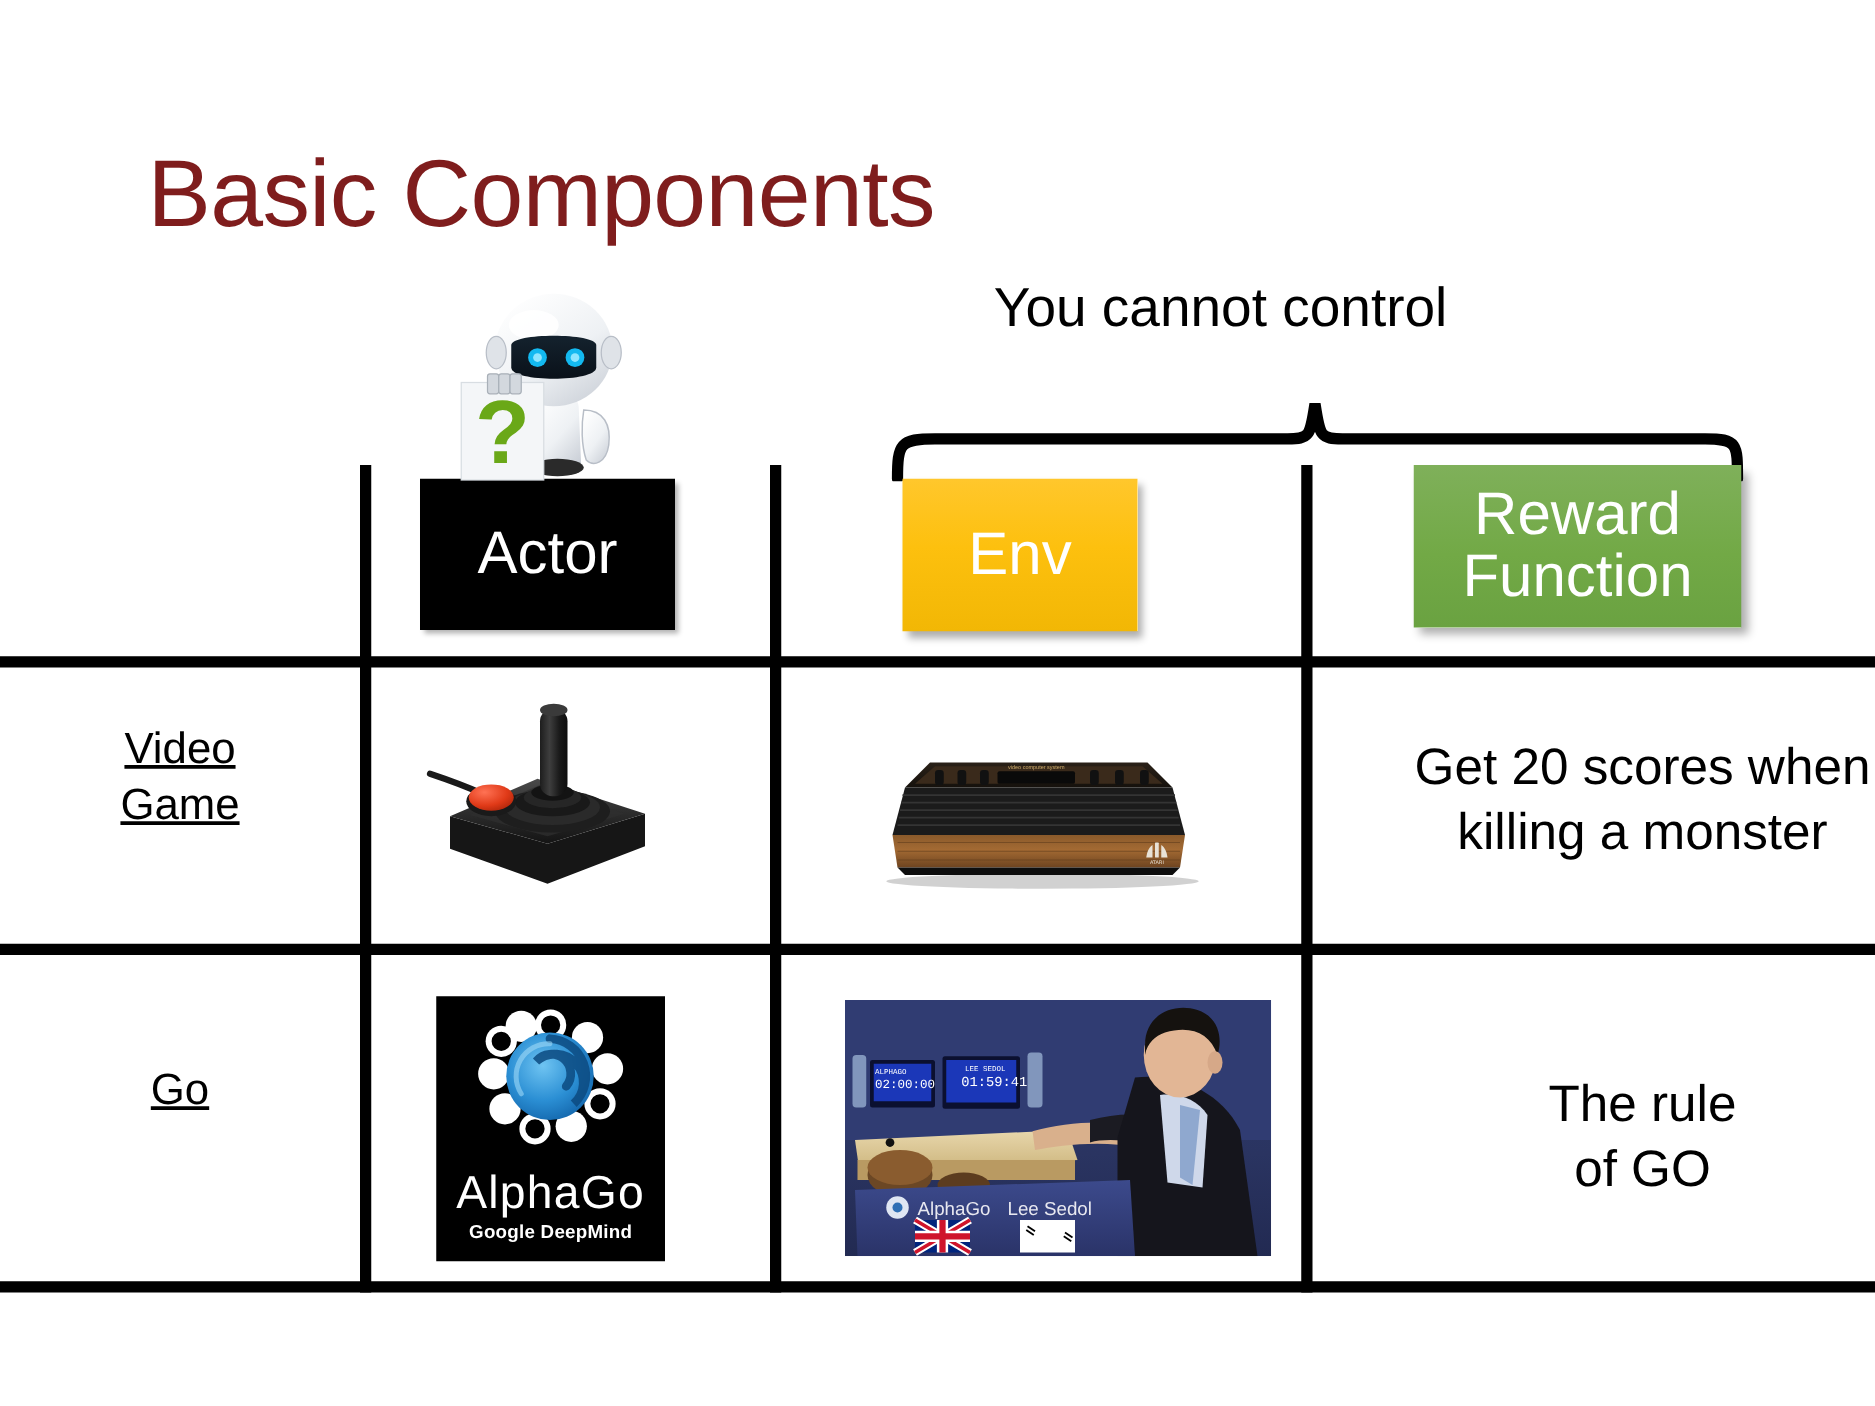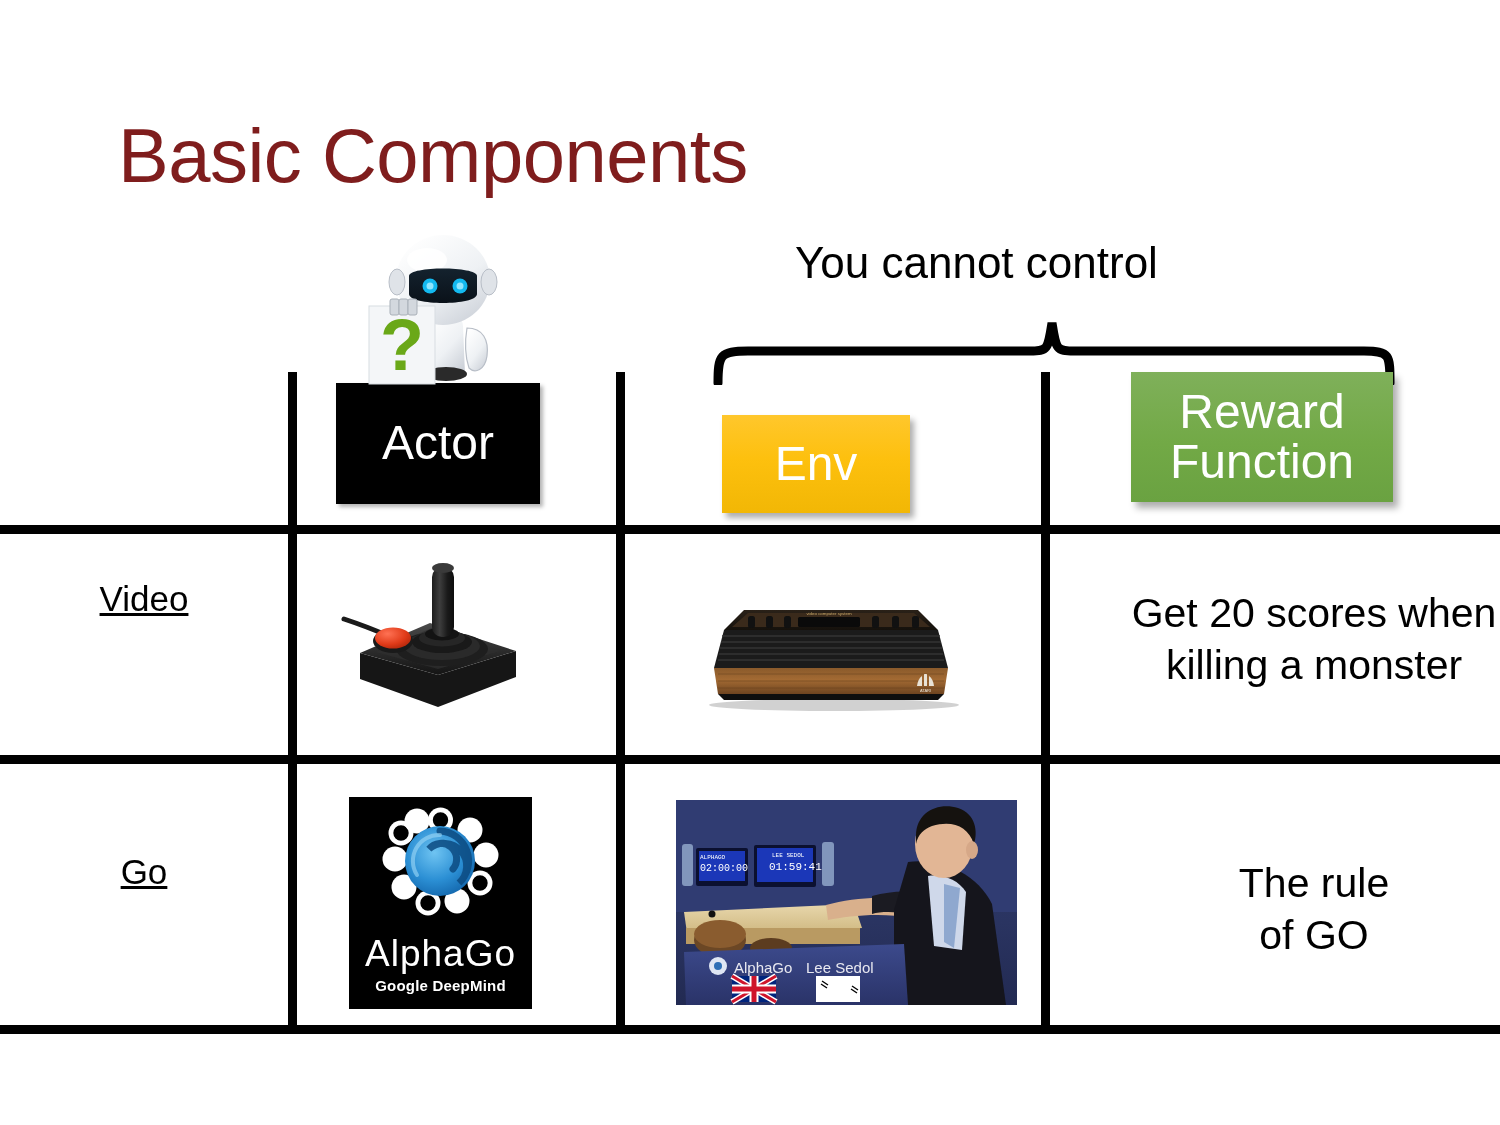--- a/index.html
+++ b/index.html
@@ -26,21 +26,21 @@
     letter-spacing: -0.5px;
     color: #7f1d1d;
     white-space: nowrap;
     font-family: "Liberation Sans", sans-serif;
   }
 
   
   #cannot-control-label {
     position: absolute;
     left: 795px;
-    top: 238px;
+    top: 222px;
     font-size: 44px;
     white-space: nowrap;
   }
 
   
   #control-brace {
     position: absolute;
     left: 700px;
     top: 315px;
     width: 700px;
@@ -94,25 +94,24 @@
     width: 204px;
     height: 121px;
     background: #000000;
     font-size: 48px;
     box-shadow: 3px 3px 4px rgba(0,0,0,0.30);
   }
   #env-box {
     left: 722px;
     top: 11px;
     width: 188px;
-    height: 98px;
+    height: 122px;
     background: linear-gradient(180deg, #FFC72C 0%, #FDC00E 45%, #F2B705 100%);
     font-size: 48px;
     box-shadow: 4px 5px 6px rgba(0,0,0,0.32);
-    margin-top: 32px;
   }
   #reward-box {
     left: 1131px;
     top: 0px;
     width: 262px;
     height: 130px;
     background: linear-gradient(180deg, #7FB05A 0%, #72A946 55%, #6AA241 100%);
     font-size: 48px;
     flex-direction: column;
     box-shadow: 5px 6px 7px rgba(0,0,0,0.32);
@@ -260,20 +259,21 @@
     <span>Env</span>
   </div>
 
   <div class="label-box" id="reward-box">
     <span>Reward</span>
     <span>Function</span>
   </div>
 
   <div class="row-label" id="row-label-video">
     <div>Video</div>
+    <div>Game</div>
   </div>
   <div class="row-label" id="row-label-go">
     <div>Go</div>
   </div>
 
   <div class="reward-text" id="reward-text-video">
     <div>Get 20 scores when</div>
     <div>killing a monster</div>
   </div>
   <div class="reward-text" id="reward-text-go">

